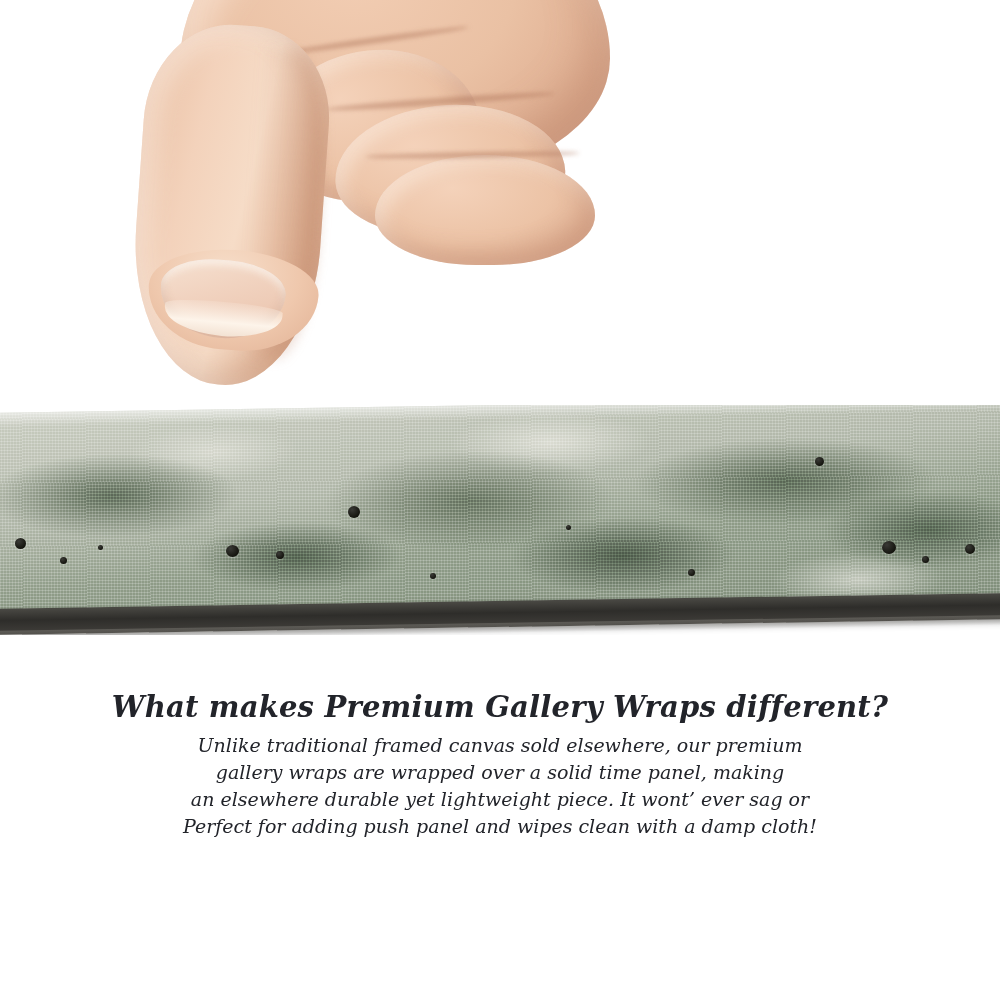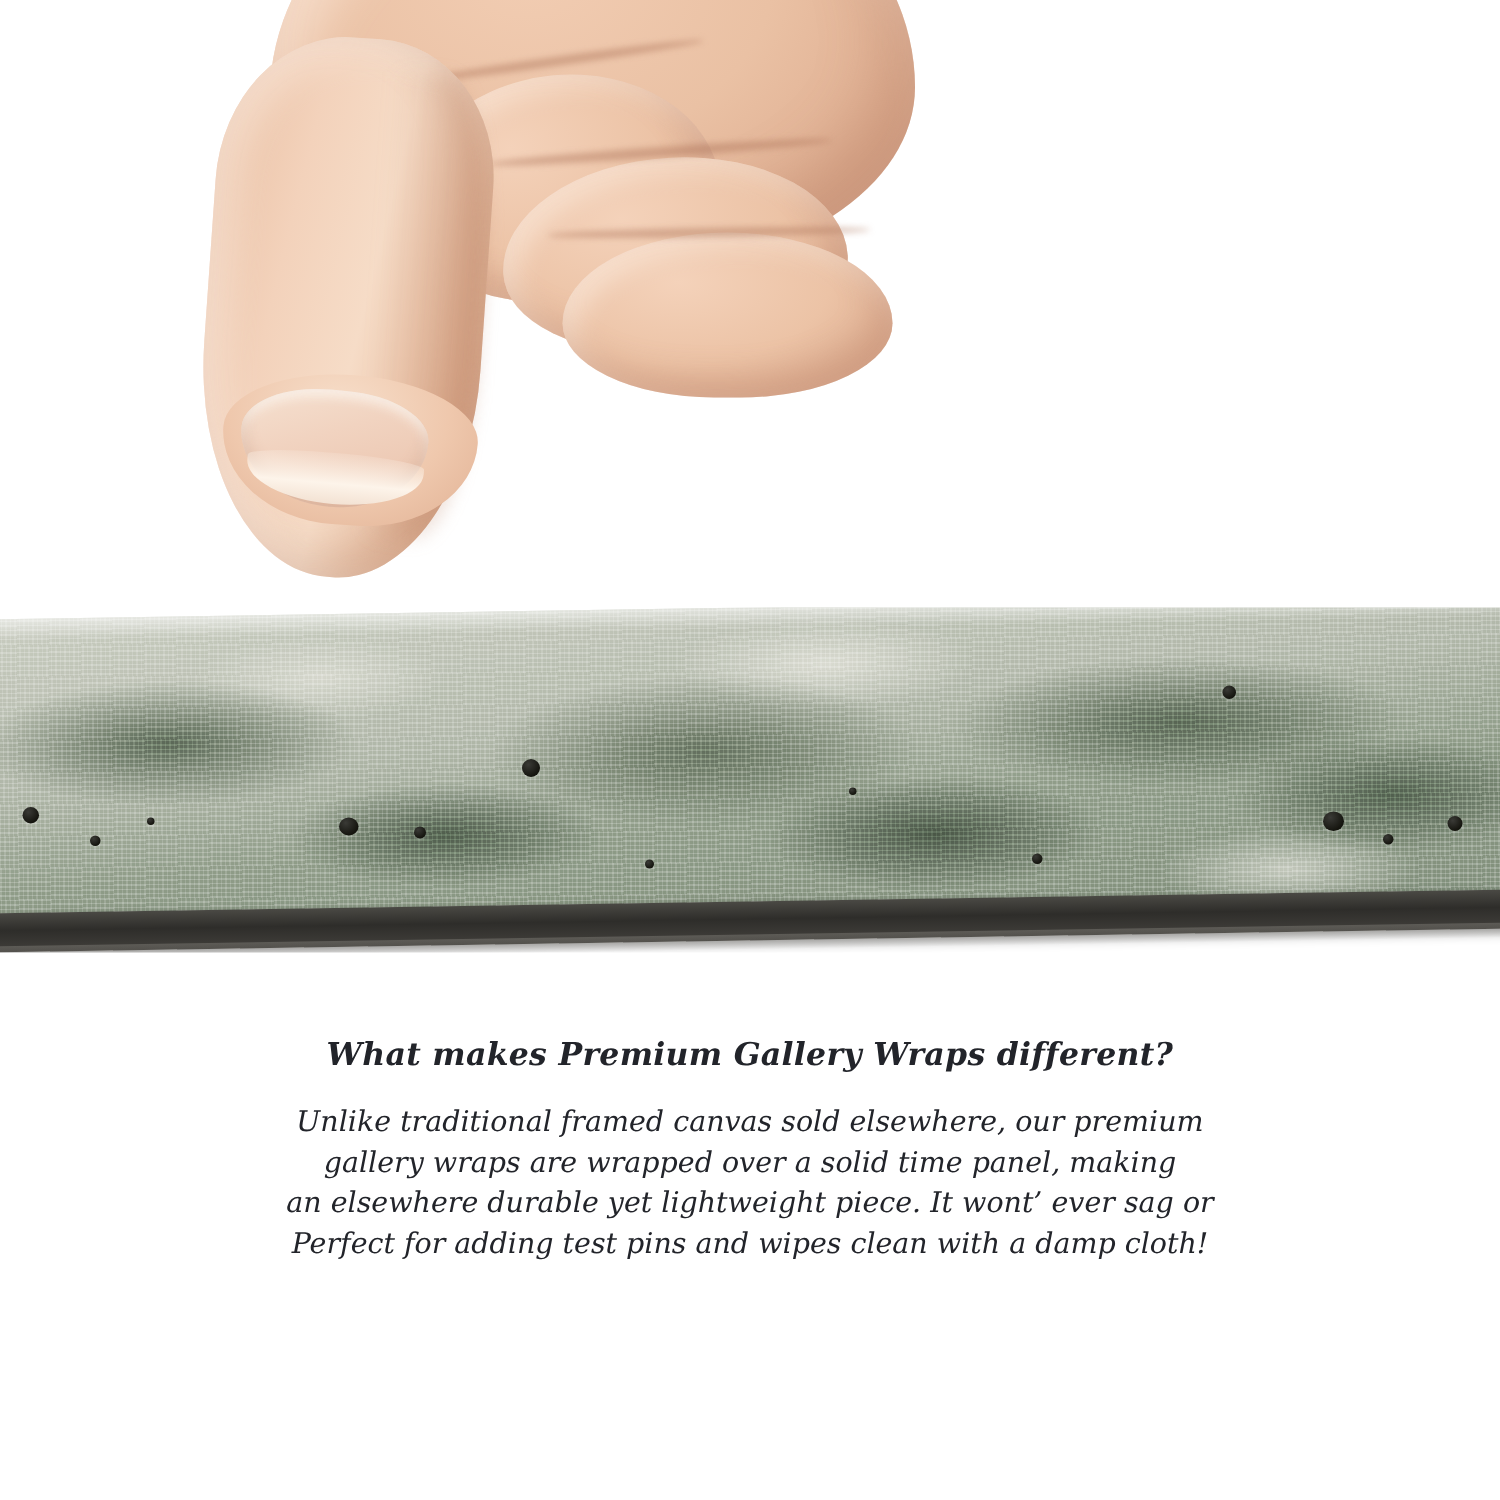--- a/index.html
+++ b/index.html
@@ -231,24 +231,24 @@
     left: 0;
     top: 690px;
     width: 1000px;
     text-align: center;
     font-family: "DejaVu Serif", serif;
     font-style: italic;
     color: #22242a;
   }
 
   .caption-title {
-    font-size: 21px;
+    font-size: 29px;
     font-weight: 700;
     letter-spacing: 0.2px;
-    margin-bottom: 20px;
+    margin-bottom: 8px;
   }
 
   .caption-line {
     font-size: 19px;
     line-height: 1.42;
     font-weight: 400;
     padding: 0 69px;
   }
 </style>
 </head>
@@ -294,16 +294,16 @@
 
     <div class="panel-edge"></div>
     <div class="panel-edge-shade"></div>
   </div>
 
   <div class="caption">
     <div class="caption-title">What makes Premium Gallery Wraps different?</div>
     <div class="caption-line">Unlike traditional framed canvas sold elsewhere, our premium</div>
     <div class="caption-line">gallery wraps are wrapped over a solid time panel, making</div>
     <div class="caption-line">an elsewhere durable yet lightweight piece. It wont’ ever sag or</div>
-    <div class="caption-line">Perfect for adding test pins and wipes clean with a damp cloth!</div>
+    <div class="caption-line">Perfect for adding push panel and wipes clean with a damp cloth!</div>
   </div>
 
 </div>
 
 </body></html>

